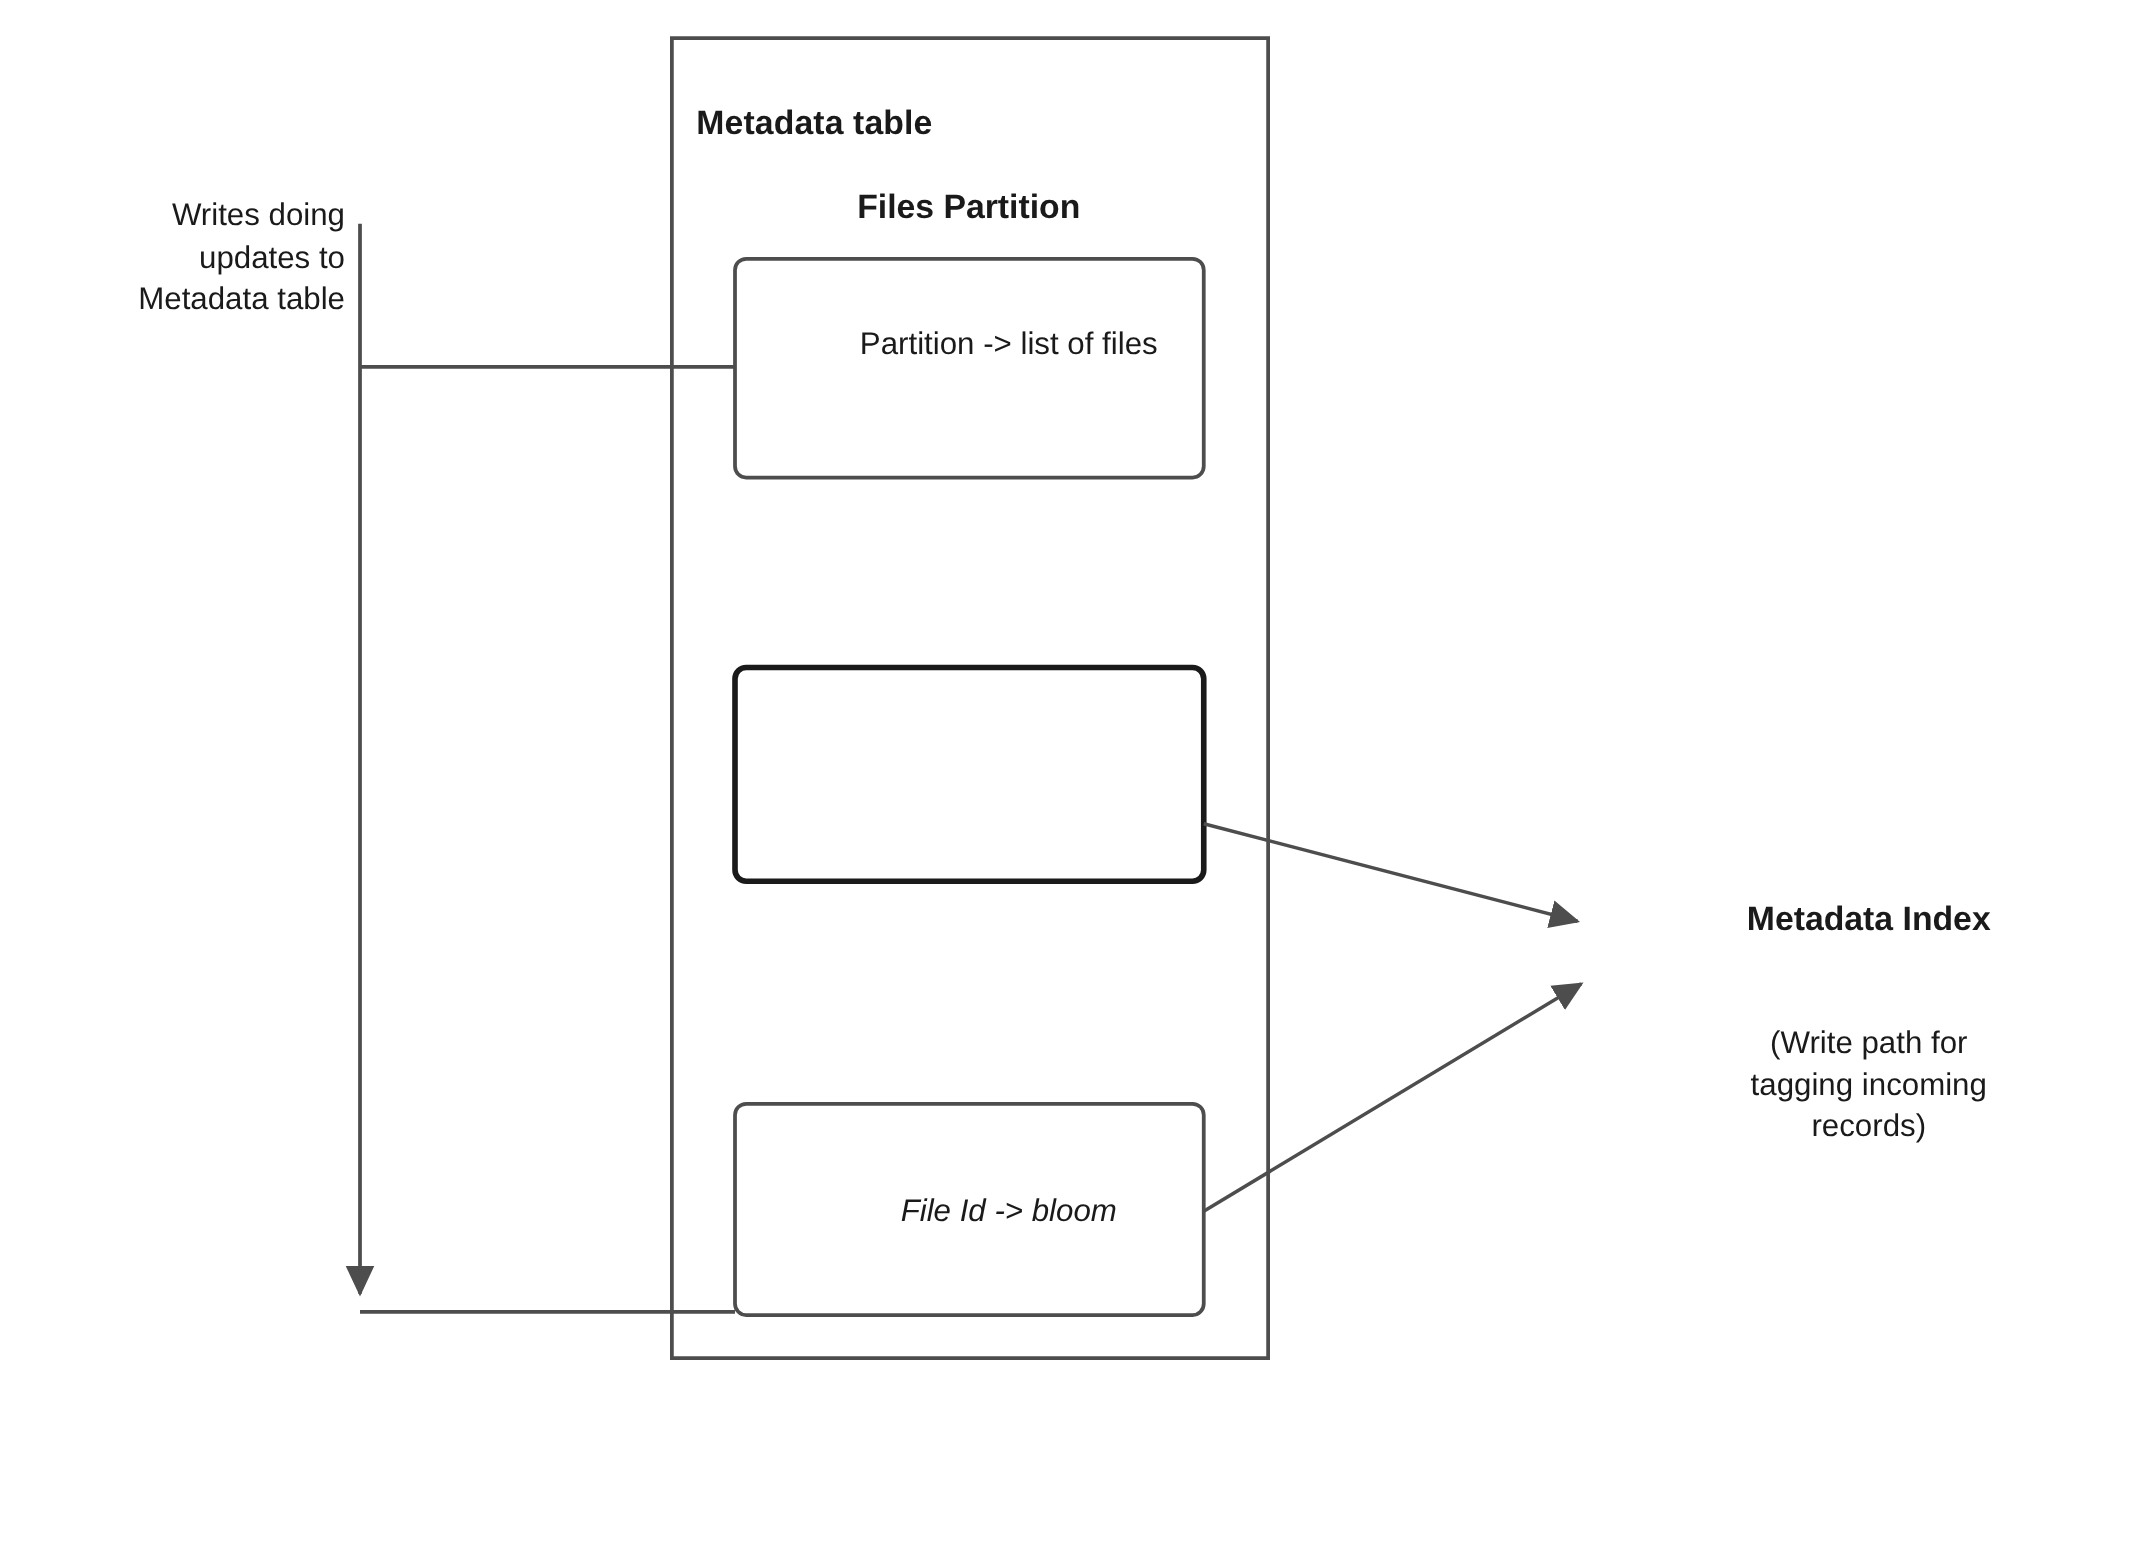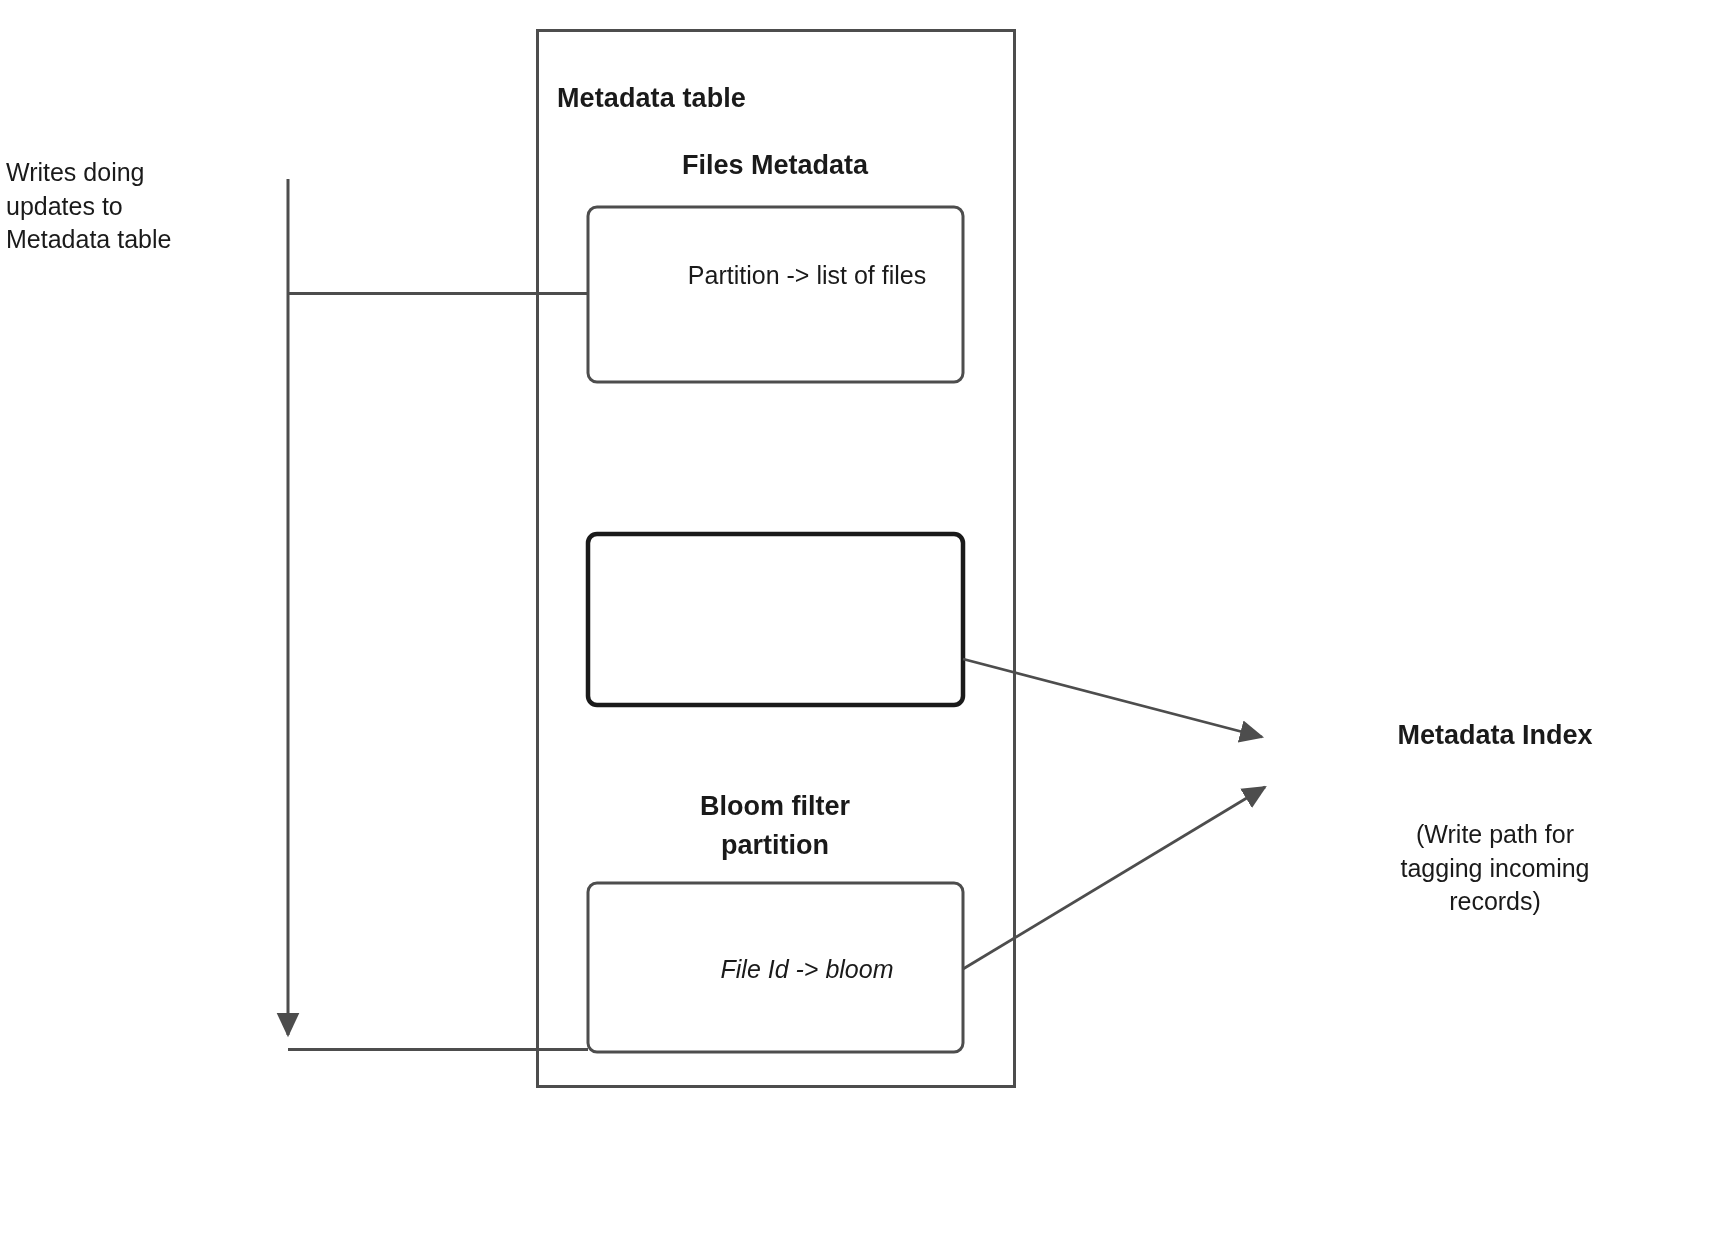--- a/index.html
+++ b/index.html
@@ -32,21 +32,21 @@
   .txt {
     position: absolute;
     line-height: 1.30;
     white-space: pre-line;
   }
 
   .lbl-writes {
     left: 6px;
     top: 156px;
     width: 270px;
-    text-align: left;
+    text-align: right;
     font-size: 25px;
     line-height: 1.34;
   }
 
   .lbl-metadata-table {
     left: 557px;
     top: 81px;
     font-size: 27px;
     font-weight: bold;
     letter-spacing: 0.1px;
@@ -146,28 +146,26 @@
 
     <path d="M 963 969 L 1265 787" fill="none" stroke="#4d4d4d" stroke-width="2.8" marker-end="url(#arrow-open)"></path>
   </svg>
 
   <div class="txt lbl-writes">Writes doing
 updates to
 Metadata table</div>
 
   <div class="txt lbl-metadata-table">Metadata table</div>
 
-  <div class="txt lbl-files-partition">Files Metadata</div>
+  <div class="txt lbl-files-partition">Files Partition</div>
 
   <div class="box-text bt-files">Partition -&gt; list of files</div>
 
 
 
-  <div class="txt lbl-bloom-partition">Bloom filter
-partition</div>
 
   <div class="box-text bt-bloom">File Id -&gt; bloom</div>
 
   <div class="txt lbl-metadata-index">Metadata Index</div>
 
   <div class="txt lbl-index-caption">(Write path for
 tagging incoming
 records)</div>
 
 </div>

